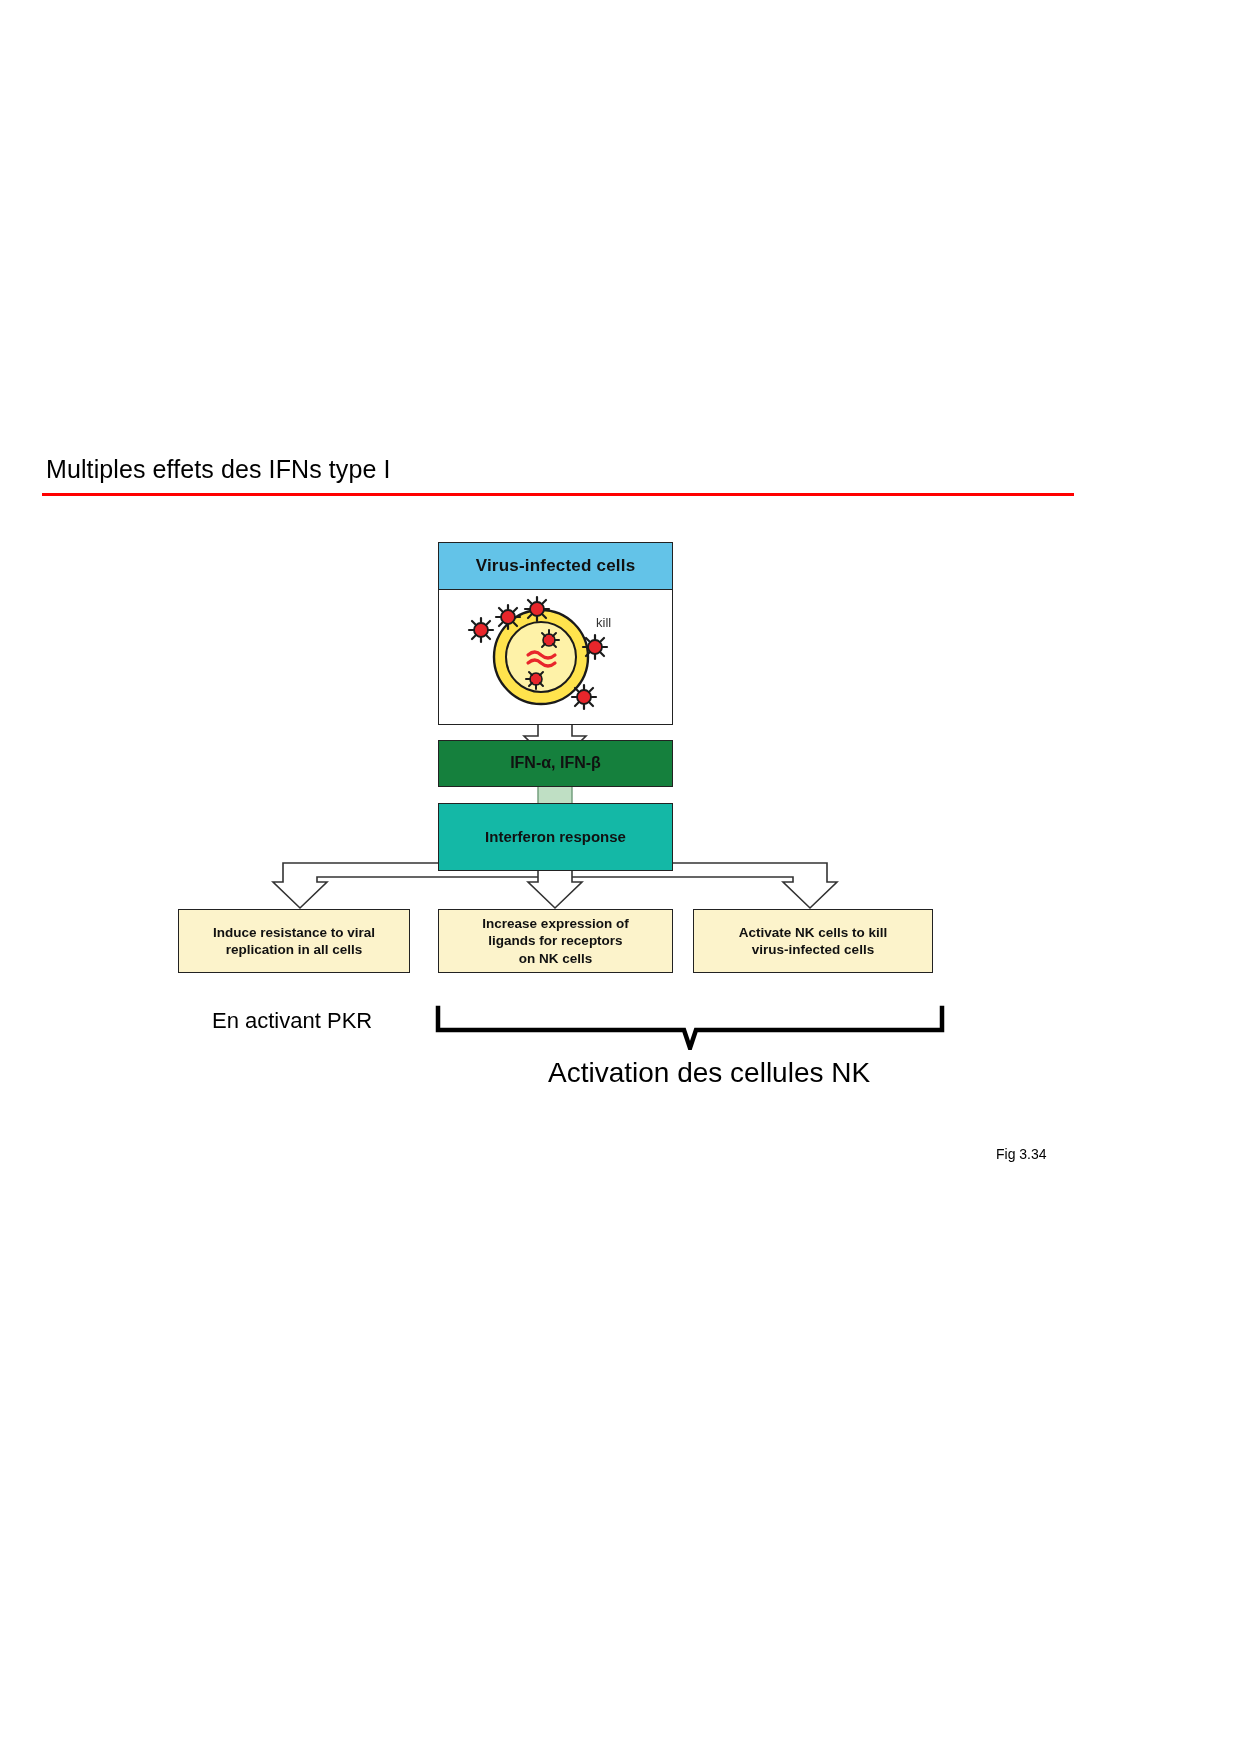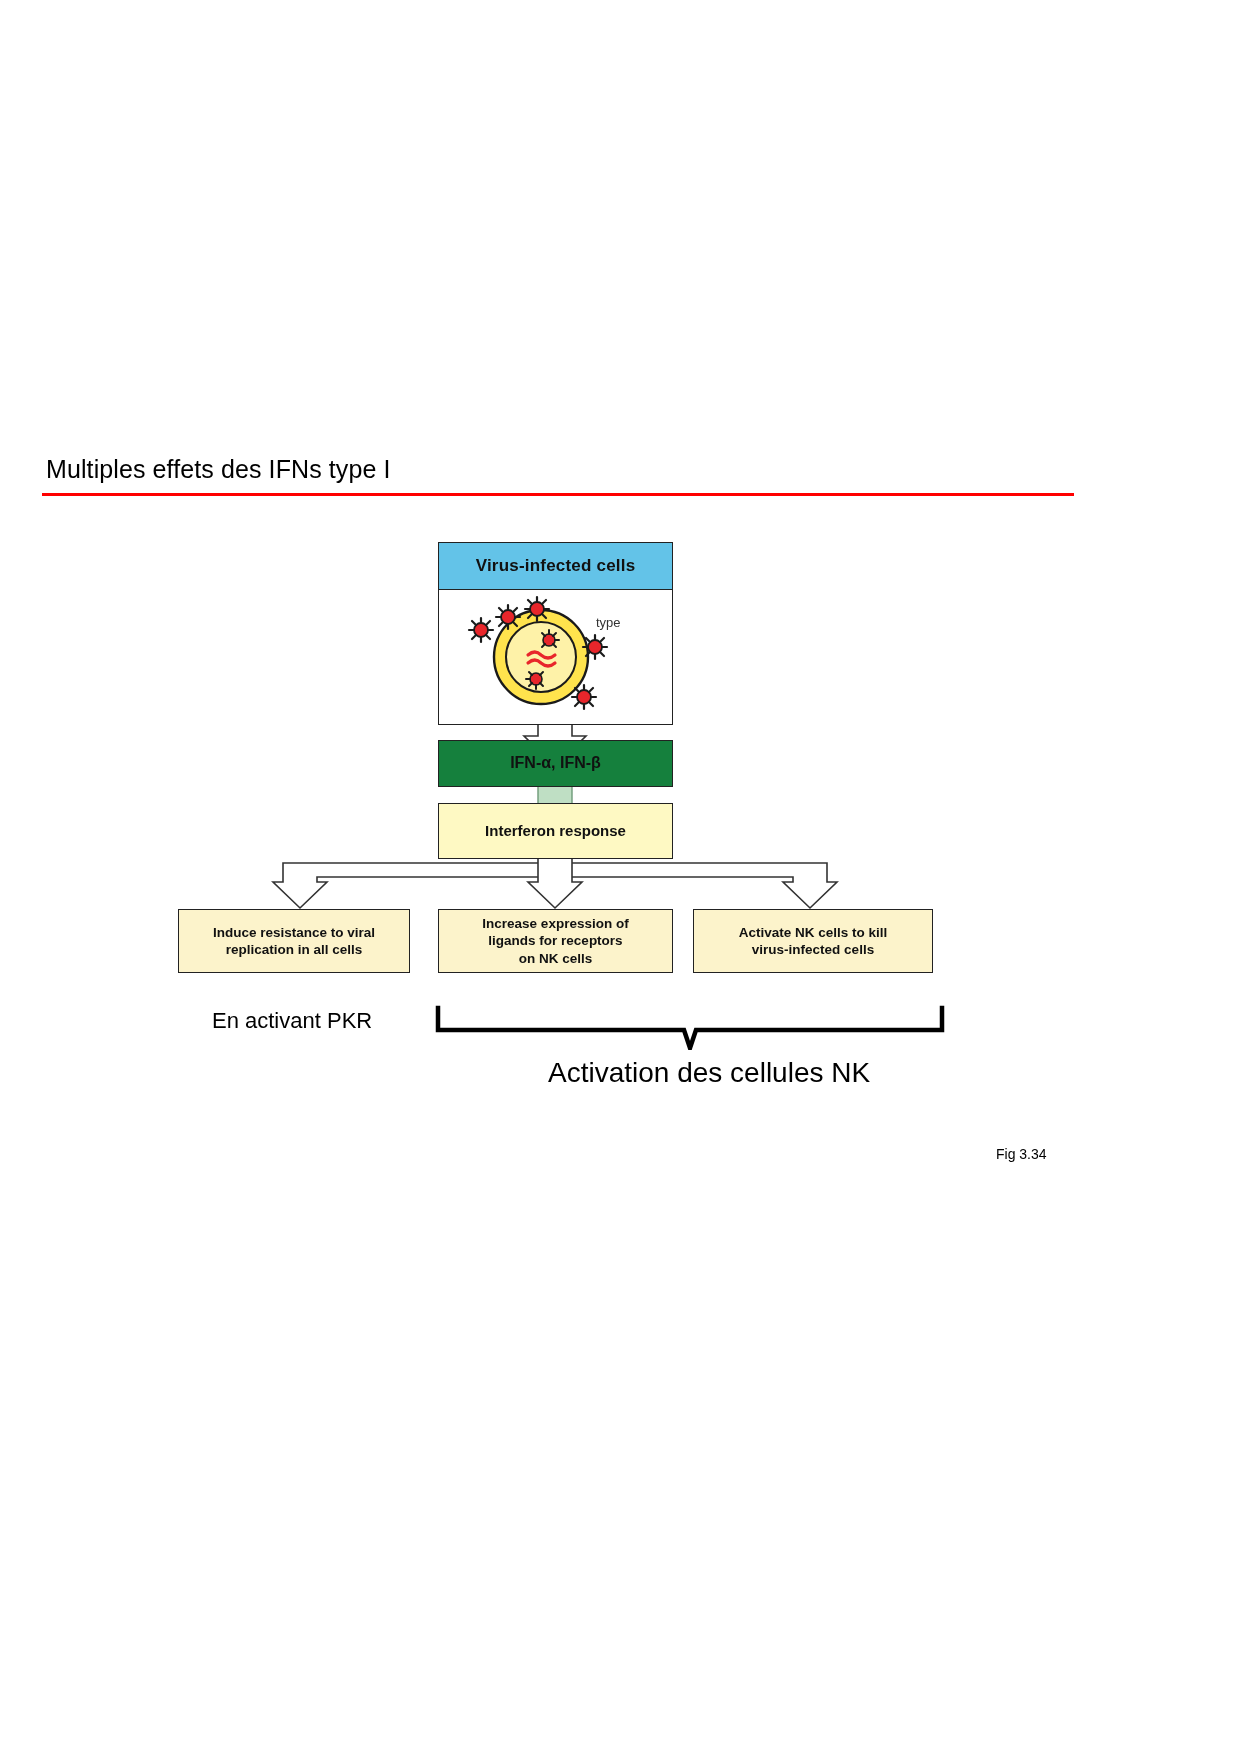--- a/index.html
+++ b/index.html
@@ -105,22 +105,22 @@
     background: #15803d;
     font-size: 16px;
     font-weight: bold;
   }
 
   
   #box-response {
     left: 283px;
     top: 281px;
     width: 235px;
-    height: 56px;
-    background: #fef9c3;
+    height: 68px;
+    background: #14b8a6;
     font-size: 15px;
     font-weight: bold;
   }
 
   
   .outcome {
     top: 387px;
     height: 64px;
     background: #FCF3CB;
     font-size: 13.5px;
@@ -297,21 +297,21 @@
         <line x1="134" y1="108" x2="139" y2="108"></line>
           <line x1="158" y1="108" x2="153" y2="108"></line>
         <line x1="137" y1="99" x2="141" y2="103"></line>
           <line x1="155" y1="99" x2="151" y2="103"></line>
         <line x1="137" y1="117" x2="141" y2="113"></line>
           <line x1="155" y1="117" x2="151" y2="113"></line>
       </g>
     </g>
   </svg>
 
-  <div id="virus-label">type</div>
+  <div id="virus-label">kill</div>
 
   <div class="fbox" id="box-ifn">IFN-α, IFN-β</div>
 
   <div class="fbox" id="box-response">Interferon response</div>
 
   <div class="fbox outcome" id="box-outcome-1">
     <span>
       <span>Induce resistance to viral</span><br>
       <span>replication in all cells</span>
     </span>

